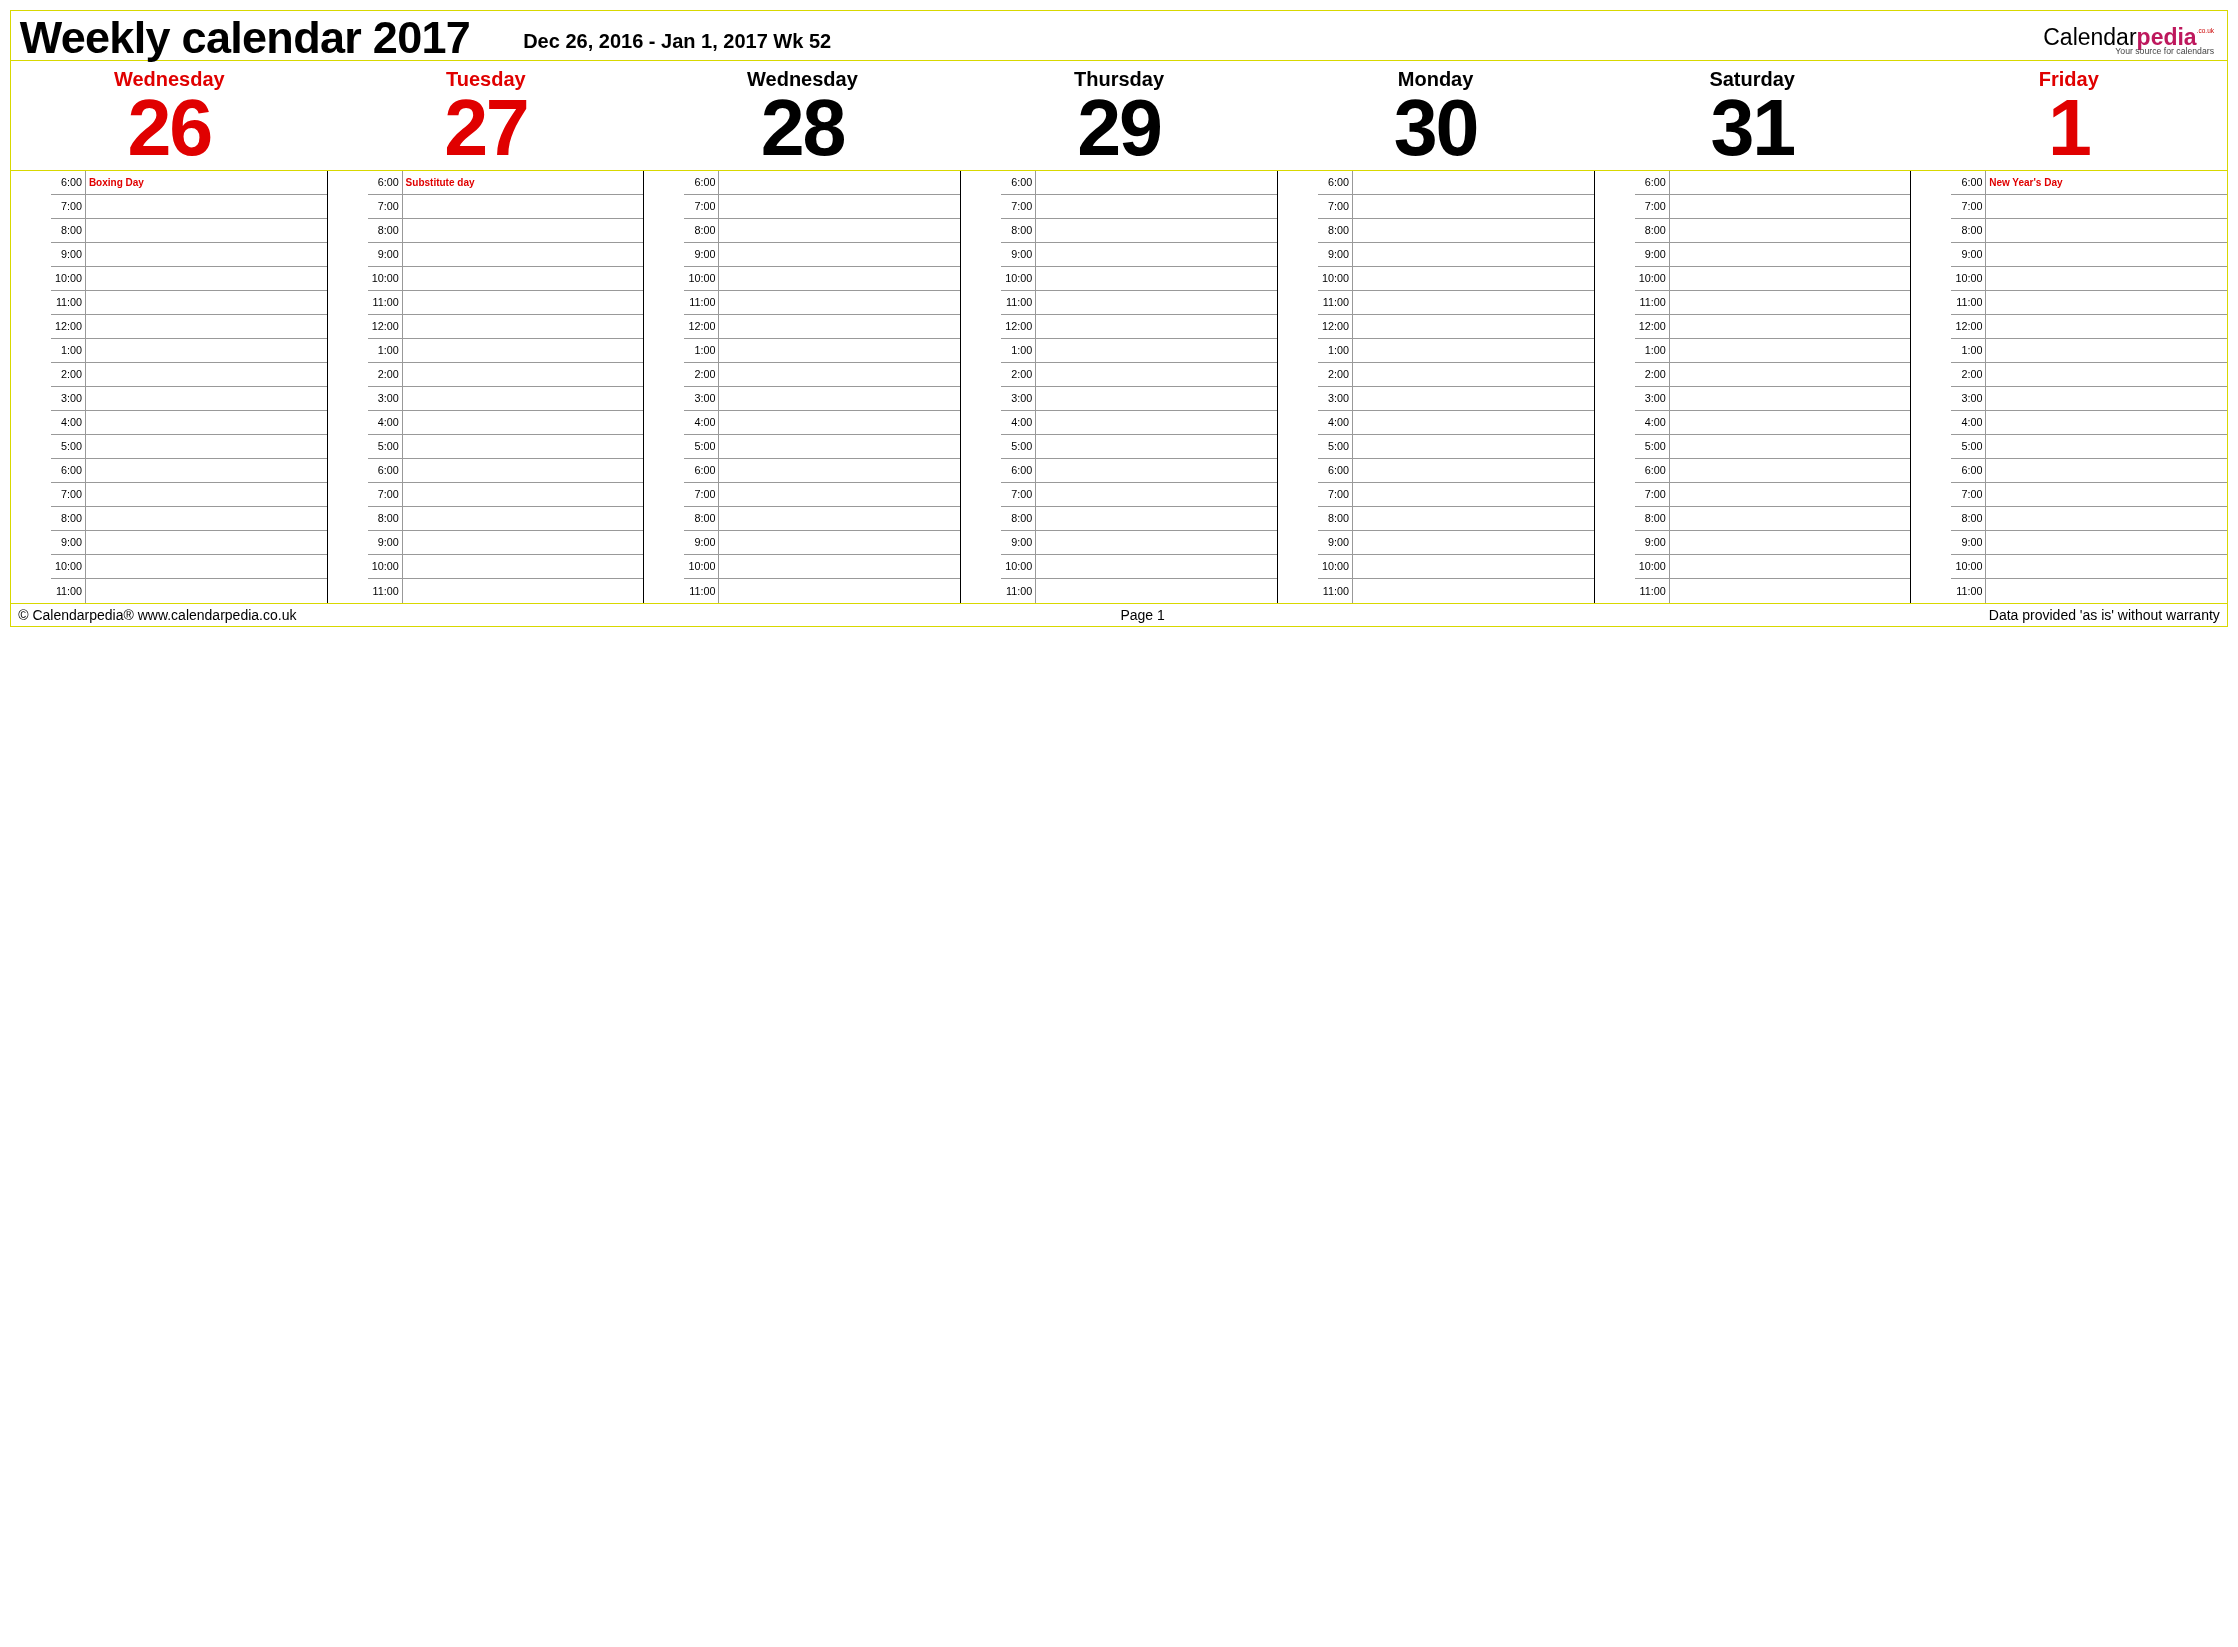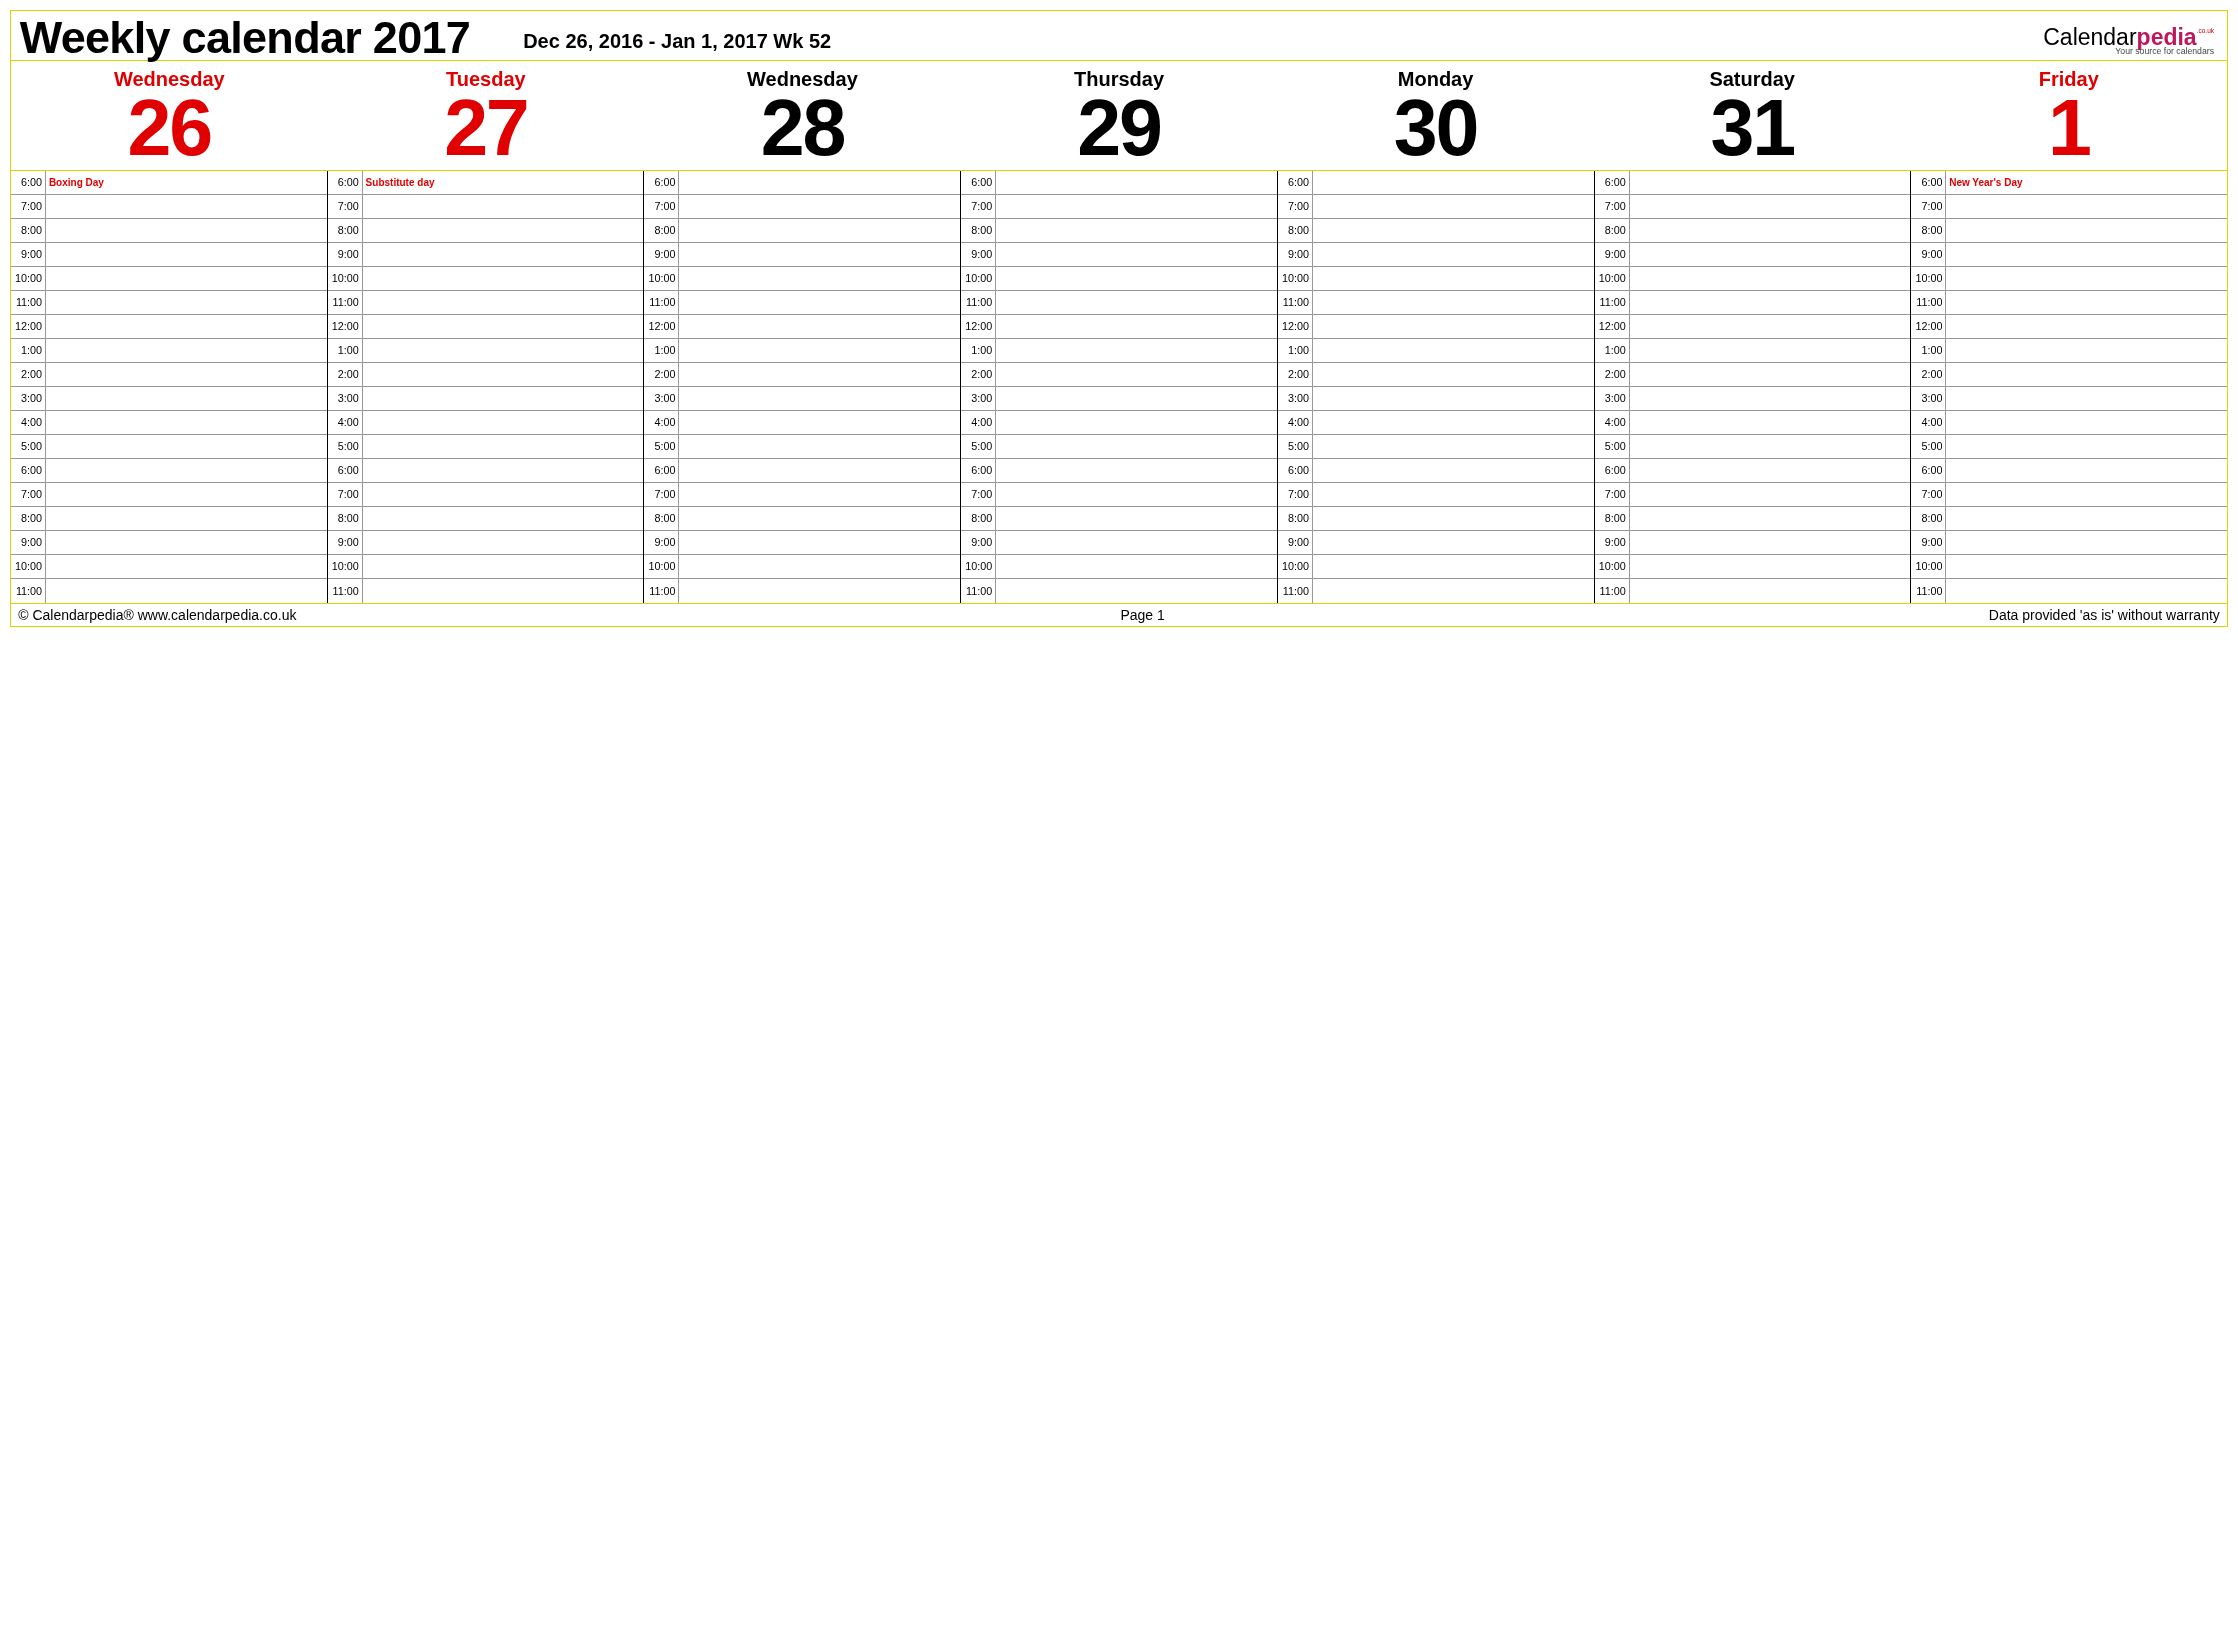--- a/index.html
+++ b/index.html
@@ -86,20 +86,21 @@
 
   .grid {
     display: flex;
     border-top: 1.4px solid #d8d800;
   }
   .daycol {
     flex: 1 1 0;
     border-right: 0.7px solid #000;
     display: flex;
     flex-direction: column;
+    margin-left: 40px;
   }
   .daycol:first-child { border-left: none; }
   .daycol:last-child { border-right: none; }
 
   .slot {
     display: flex;
     border-bottom: 0.7px solid #999;
     height: 24px;
     box-sizing: border-box;
   }

